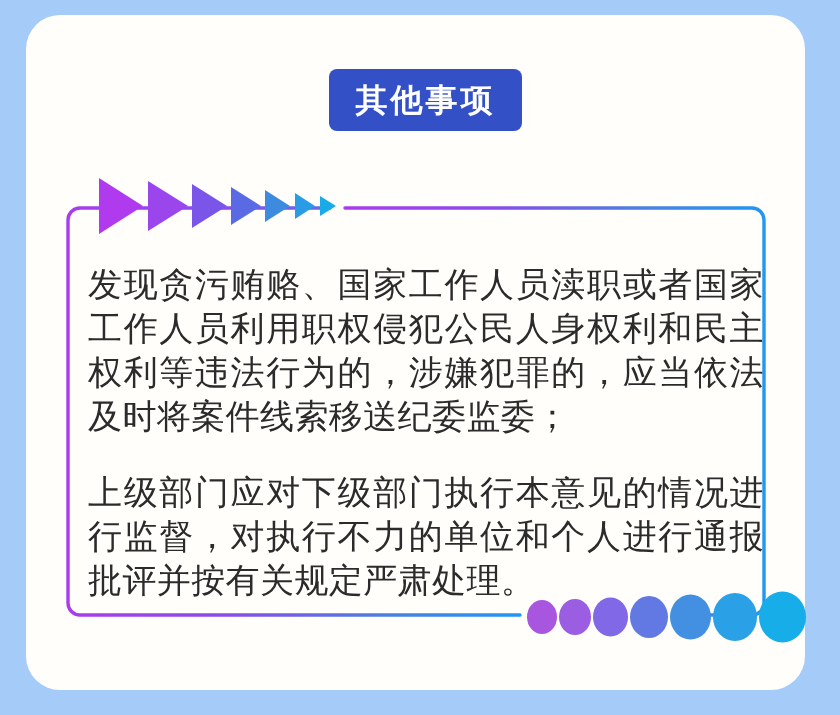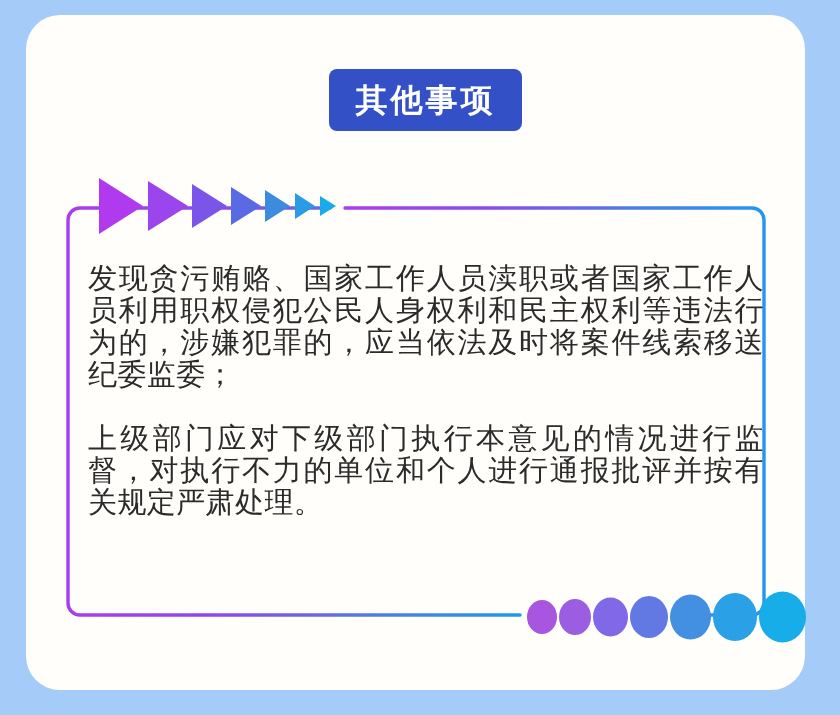--- a/index.html
+++ b/index.html
@@ -96,22 +96,22 @@
 
   
   .body-text {
     position: absolute;
     left: 88px;
     top: 262px;
     width: 676px;
   }
   .para {
     color: #2b2b2b;
-    font-size: 29px;
-    line-height: 32px;
+    font-size: 34px;
+    line-height: 44px;
     letter-spacing: 0.4px;
     margin: 0 0 32px 0;
     text-align: justify;
     text-justify: inter-ideograph;
   }
   .para:last-child { margin-bottom: 0; }
 </style>
 </head>
 <body>
 

